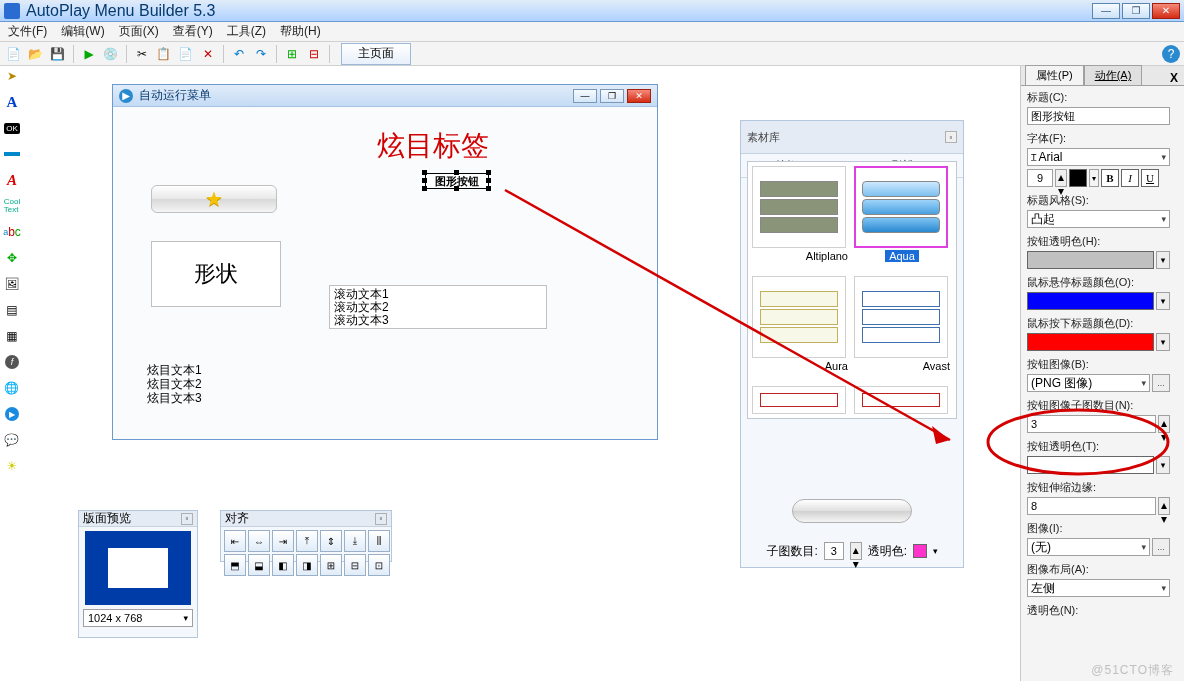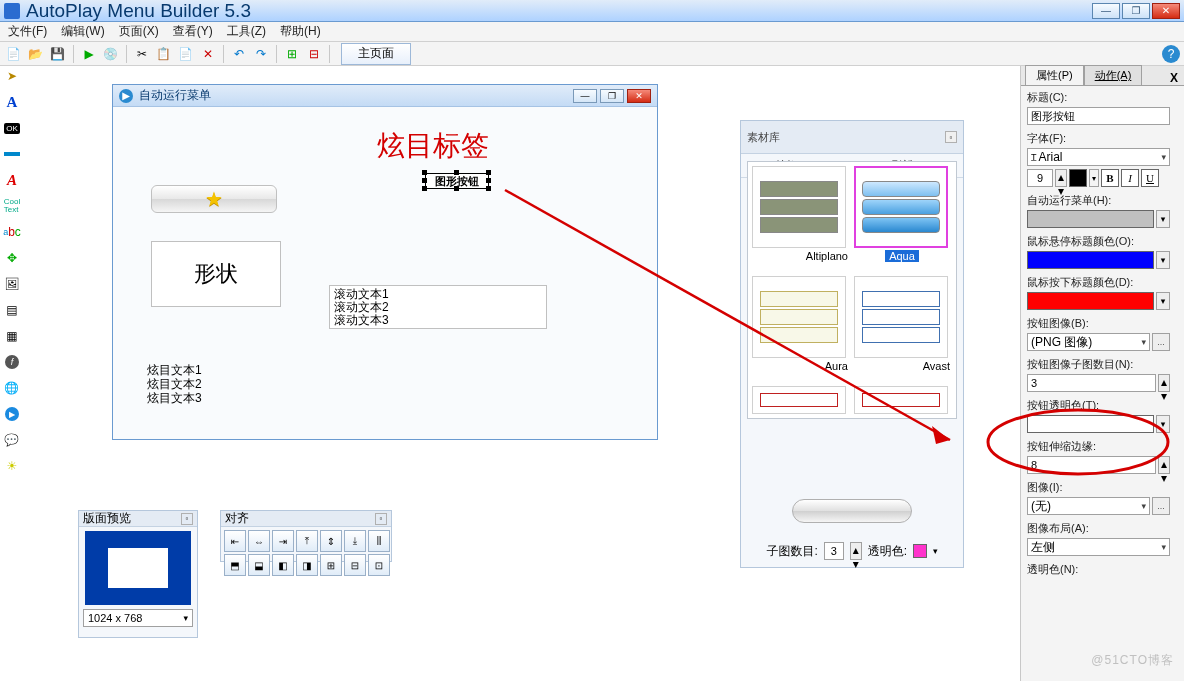--- a/index.html
+++ b/index.html
@@ -1,21 +1,21 @@
 <!DOCTYPE html>
 <html><head>
 <meta charset="utf-8">
 <style>
 * { box-sizing: border-box; margin: 0; padding: 0; font-family: "Microsoft YaHei", Tahoma, sans-serif; font-size: 12px; }
 body { background: #fff; overflow: hidden; width: 1184px; height: 681px; }
 
 
 .titlebar { height: 22px; background: linear-gradient(#e1ecf9, #aed2ff); display: flex; align-items: center; padding: 0 4px; border-bottom: 1px solid #6a9ad0; }
 .titlebar .app-icon { width: 16px; height: 16px; background: #2a6cd0; border-radius: 2px; margin-right: 6px; }
-.titlebar .title { flex: 1; color: #083a6e; font-size: 19px; }
+.titlebar .title { flex: 1; color: #083a6e; font-size: 16px; }
 .winbtns { display: flex; gap: 2px; }
 .winbtn { width: 28px; height: 16px; border: 1px solid #5b86b0; background: linear-gradient(#f7fbff,#cde2f7); display: flex; align-items: center; justify-content: center; font-size: 10px; color: #3a5c7e; }
 .winbtn.close { background: linear-gradient(#f58a7a,#d42c14); color: #fff; border-color: #a02010; }
 
 
 .menubar { height: 20px; background: #f4f4f4; display: flex; align-items: center; gap: 14px; padding: 0 8px; border-bottom: 1px solid #d0d0d0; }
 .menubar span { color: #222; }
 
 
 .toolbar { height: 24px; background: #f4f4f4; display: flex; align-items: center; gap: 2px; padding: 0 4px; border-bottom: 1px solid #d0d0d0; }
@@ -112,21 +112,21 @@
 .preview-combo { margin: 2px 4px; height: 18px; border: 1px solid #a0a0a0; background: #fff; display: flex; align-items: center; padding: 0 4px; font-size: 11px; }
 .preview-combo::after { content: "▾"; margin-left: auto; font-size: 9px; }
 
 .align-pal { position: absolute; left: 192px; top: 444px; width: 172px; height: 52px; border: 1px solid #b5c7dc; background: #f4f7fb; }
 .align-grid { display: grid; grid-template-columns: repeat(7, 22px); grid-template-rows: repeat(2, 22px); gap: 2px; padding: 3px; }
 .align-grid .ab { border: 1px solid #9ab0c8; background: linear-gradient(#fff,#e0ecf8); display: flex; align-items: center; justify-content: center; font-size: 10px; }
 
 
 .annotation { position: absolute; pointer-events: none; z-index: 90; }
 
-.watermark { position: absolute; right: 10px; bottom: 12px; font-size: 12px; color: #c0c0c0; letter-spacing: 1px; }
+.watermark { position: absolute; right: 10px; bottom: 2px; font-size: 12px; color: #c0c0c0; letter-spacing: 1px; }
 </style>
 </head>
 <body>
 
 <div class="titlebar">
   <div class="app-icon"></div>
   <div class="title">AutoPlay Menu Builder 5.3</div>
   <div class="winbtns">
     <div class="winbtn">—</div>
     <div class="winbtn">❐</div>
@@ -363,23 +363,29 @@
             <div>▾</div>
           </div>
         <div style="width:18px;height:18px;background:#000;border:1px solid #666"></div>
         <div style="width:10px;height:18px;border:1px solid #a0a0a0;font-size:8px;display:flex;align-items:center;justify-content:center">▾</div>
         <div class="biu" style="font-weight:bold">B</div>
         <div class="biu" style="font-style:italic">I</div>
         <div class="biu" style="text-decoration:underline">U</div>
       </div>
     </div>
 
-
-    <div class="prow">
-        <label>自动运行菜单(H):</label>
+    <div class="prow">
+        <label>标题风格(S):</label>
+      <div class="pcombo">
+          <span>凸起</span>
+        </div>
+      </div>
+
+    <div class="prow">
+        <label>按钮透明色(H):</label>
       <div class="pcolor-row">
           <div class="pcolor-sw" style="background:#c0c0c0"></div>
           <div class="pcolor-dd">▾</div>
         </div>
       </div>
 
     <div class="prow">
         <label>鼠标悬停标题颜色(O):</label>
       <div class="pcolor-row">
           <div class="pcolor-sw" style="background:#0000ff"></div>

